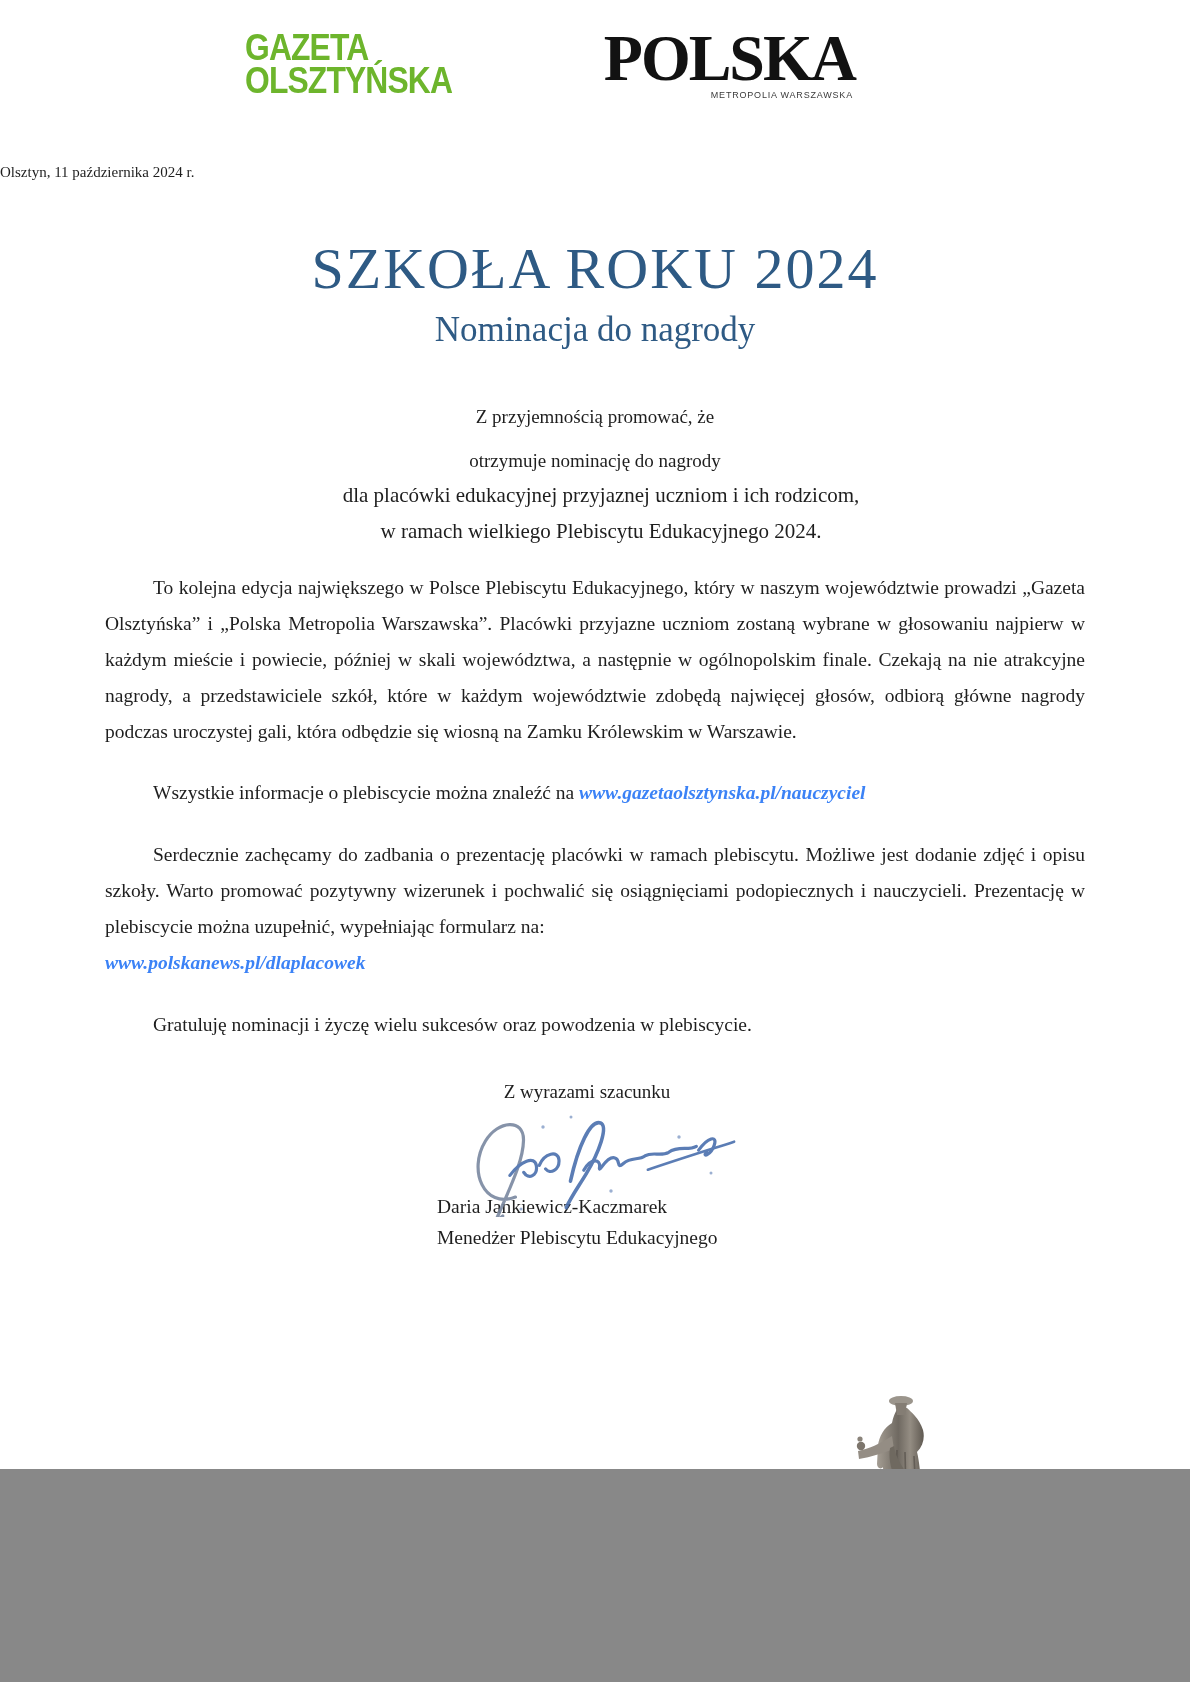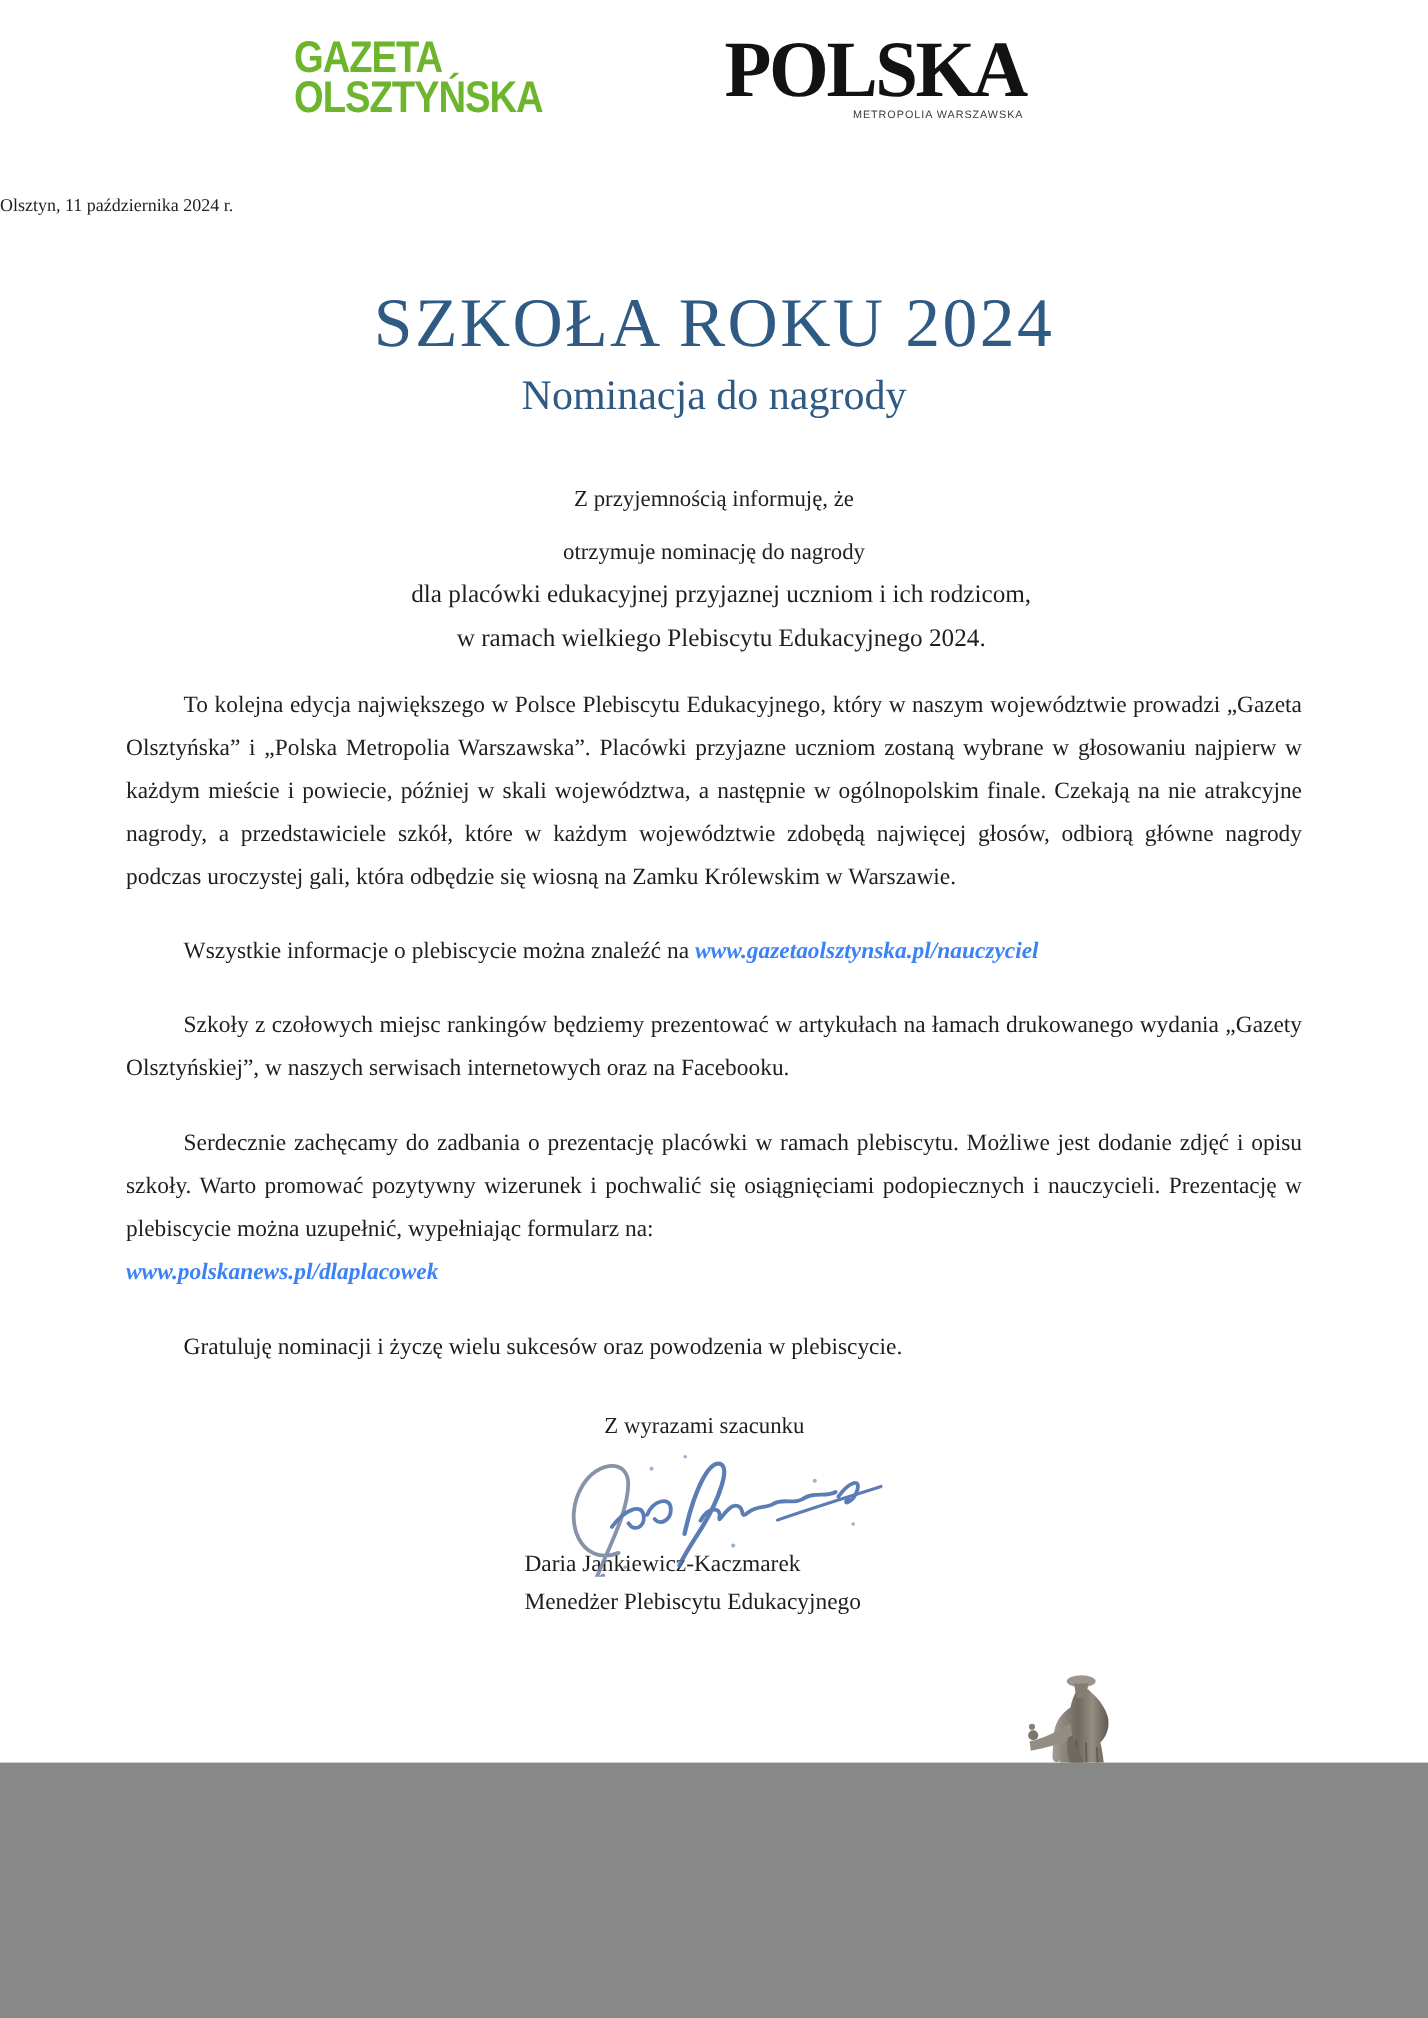--- a/index.html
+++ b/index.html
@@ -91,30 +91,29 @@
     <div class="logo-polska">
       <span class="wordmark">POLSKA</span>
       <span class="subcaption">METROPOLIA WARSZAWSKA</span>
     </div>
   </header>
 
   <p class="date-line">Olsztyn, 11 października 2024 r.</p>
   <h1 class="doc-title">SZKOŁA ROKU 2024</h1>
   <h2 class="doc-subtitle">Nominacja do nagrody</h2>
 
-  <p class="center lead">Z przyjemnością informuję, że</p>
+  <p class="center lead">Z przyjemnością promować, że</p>
   <p class="center intro-line1">otrzymuje nominację do nagrody</p>
   <p class="center intro-line2">dla placówki edukacyjnej przyjaznej uczniom i ich rodzicom,</p>
   <p class="center intro-line3">w ramach wielkiego Plebiscytu Edukacyjnego 2024.</p>
 
   <p class="body-par">To kolejna edycja największego w Polsce Plebiscytu Edukacyjnego, który w naszym województwie prowadzi „Gazeta Olsztyńska” i „Polska Metropolia Warszawska”. Placówki przyjazne uczniom zostaną wybrane w głosowaniu najpierw w każdym mieście i powiecie, później w skali województwa, a następnie w ogólnopolskim finale. Czekają na nie atrakcyjne nagrody, a przedstawiciele szkół, które w każdym województwie zdobędą najwięcej głosów, odbiorą główne nagrody podczas uroczystej gali, która odbędzie się wiosną na Zamku Królewskim w Warszawie.</p>
 
   <p class="body-par no-justify"><span>Wszystkie informacje o plebiscycie można znaleźć na </span><a href="#" class="link">www.gazetaolsztynska.pl/nauczyciel</a></p>
 
-  <p class="body-par">Szkoły z czołowych miejsc rankingów będziemy prezentować w artykułach na łamach drukowanego wydania „Gazety Olsztyńskiej”, w naszych serwisach internetowych oraz na Facebooku.</p>
 
   <p class="body-par">Serdecznie zachęcamy do zadbania o prezentację placówki w ramach plebiscytu. Możliwe jest dodanie zdjęć i opisu szkoły. Warto promować pozytywny wizerunek i pochwalić się osiągnięciami podopiecznych i nauczycieli. Prezentację w plebiscycie można uzupełnić, wypełniając formularz na:</p>
   <p class="link-line"><a href="#" class="link">www.polskanews.pl/dlaplacowek</a></p>
 
   <p class="body-par no-justify">Gratuluję nominacji i życzę wielu sukcesów oraz powodzenia w plebiscycie.</p>
 
   <div class="closing">
     <p class="salutation">Z wyrazami szacunku</p>
     <svg class="signature" width="300" height="118" viewBox="0 0 300 118">
       <g transform="rotate(-4 150 60)" fill="none" stroke="#4a6fad" stroke-width="3.2" stroke-linecap="round" stroke-linejoin="round" opacity="0.9">

